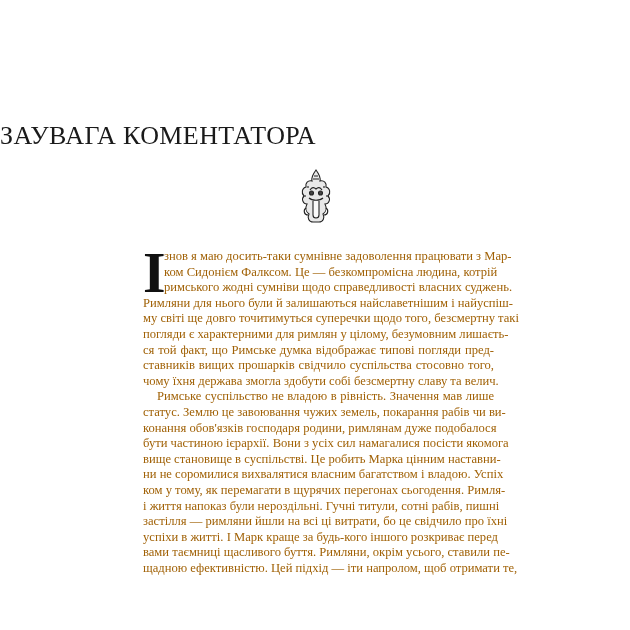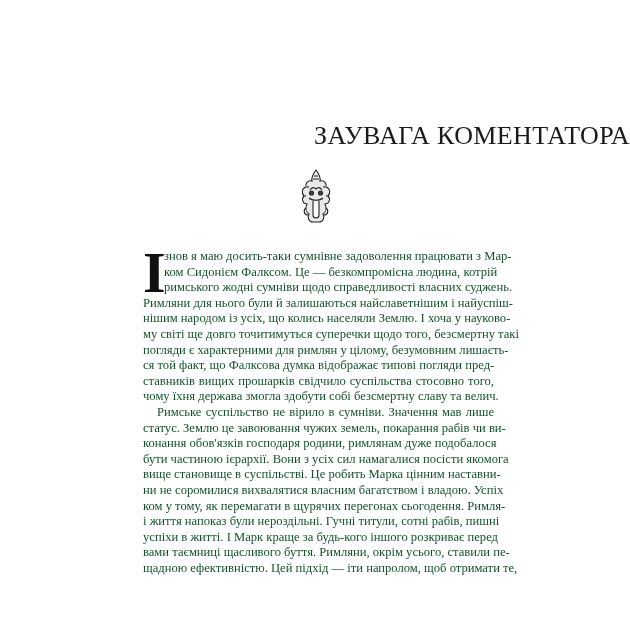--- a/index.html
+++ b/index.html
@@ -1,27 +1,27 @@
 <!DOCTYPE html>
 <html><head>
 <meta charset="utf-8">
 <style>
   html, body { margin:0; padding:0; background:#ffffff; }
   body { width:630px; height:630px; position:relative; overflow:hidden; }
   .page { position:absolute; left:0; top:0; width:630px; height:630px; background:#fff; }
   .title {
-    position:absolute; left:0; width:630px; top:121px; text-align:right;
+    position:absolute; left:0; width:630px; top:121px; text-align:left;
     font-family:"Liberation Serif", "DejaVu Serif", serif; font-size:26px; letter-spacing:0.4px;
     color:#1a1a1a; font-weight:normal; margin:0;
   }
   .ornament { position:absolute; left:297px; top:168px; width:38px; height:60px; }
   .body-text {
     position:absolute; left:143px; top:249px; width:351px;
     font-family:"Liberation Serif", "DejaVu Serif", serif; font-size:12.6px; line-height:15.6px;
-    color:#14532d;
+    color:#a16207;
   }
   .line { display:block; white-space:nowrap; text-align:justify; text-align-last:justify; height:15.6px; }
   .line.last { text-align-last:left; }
   .line.indent { padding-left:14px; }
   .line.dc { padding-left:21px; }
   .dropcap {
     position:absolute; left:143px; top:250px; width:18px; height:46px;
     font-family:"Liberation Serif", "DejaVu Serif", serif; font-size:58px; line-height:46px;
     color:#111; font-weight:bold;
   }
@@ -52,32 +52,32 @@
     </g>
   </svg>
 
   <div class="dropcap">І</div>
 
   <div class="body-text">
     <span class="line dc">знов я маю досить-таки сумнівне задоволення працювати з Мар-</span>
     <span class="line dc">ком Сидонієм Фалксом. Це — безкомпромісна людина, котрій</span>
     <span class="line dc">римського жодні сумніви щодо справедливості власних суджень.</span>
     <span class="line">Римляни для нього були й залишаються найславетнішим і найуспіш-</span>
-    <span class="line">нішим народом із усіх, що колись населяли Землю. І хоча у науково-</span>
     <span class="line">му світі ще довго точитимуться суперечки щодо того, безсмертну такі</span>
     <span class="line">погляди є характерними для римлян у цілому, безумовним лишаєть-</span>
-    <span class="line">ся той факт, що Фалксова думка відображає типові погляди пред-</span>
+    <span class="line">ся той факт, що Римське думка відображає типові погляди пред-</span>
     <span class="line">ставників вищих прошарків свідчило суспільства стосовно того,</span>
     <span class="line last">чому їхня держава змогла здобути собі безсмертну славу та велич.</span>
 
-    <span class="line indent">Римське суспільство не вірило в сумніви. Значення мав лише</span>
+    <span class="line indent">Римське суспільство не владою в рівність. Значення мав лише</span>
     <span class="line">статус. Землю це завоювання чужих земель, покарання рабів чи ви-</span>
     <span class="line">конання обов'язків господаря родини, римлянам дуже подобалося</span>
     <span class="line">бути частиною ієрархії. Вони з усіх сил намагалися посісти якомога</span>
     <span class="line">вище становище в суспільстві. Це робить Марка цінним наставни-</span>
     <span class="line">ни не соромилися вихвалятися власним багатством і владою. Успіх</span>
     <span class="line">ком у тому, як перемагати в щурячих перегонах сьогодення. Римля-</span>
     <span class="line">і життя напоказ були нероздільні. Гучні титули, сотні рабів, пишні</span>
+    <span class="line">застілля — римляни йшли на всі ці витрати, бо це свідчило про їхні</span>
     <span class="line">успіхи в житті. І Марк краще за будь-кого іншого розкриває перед</span>
     <span class="line">вами таємниці щасливого буття. Римляни, окрім усього, ставили пе-</span>
     <span class="line last">щадною ефективністю. Цей підхід — іти напролом, щоб отримати те,</span>
   </div>
 </div>
 
 </body></html>

